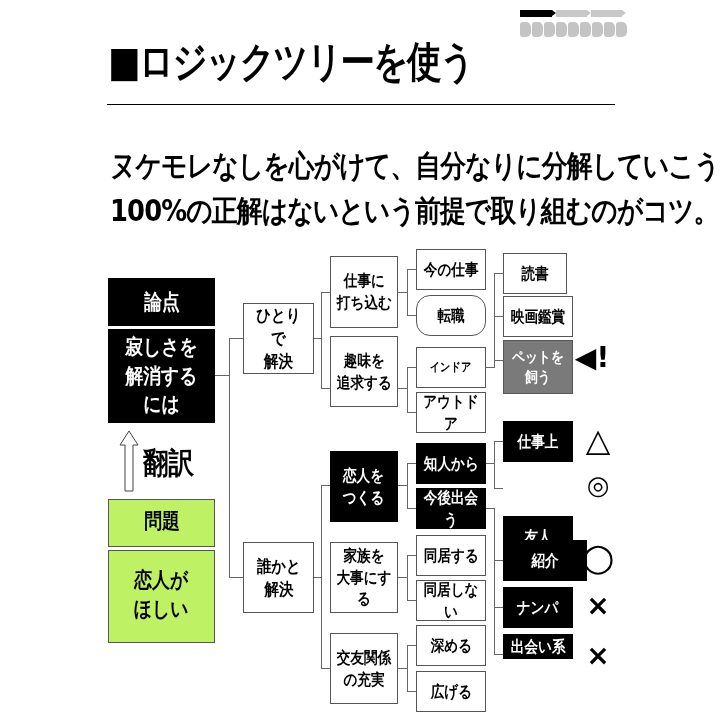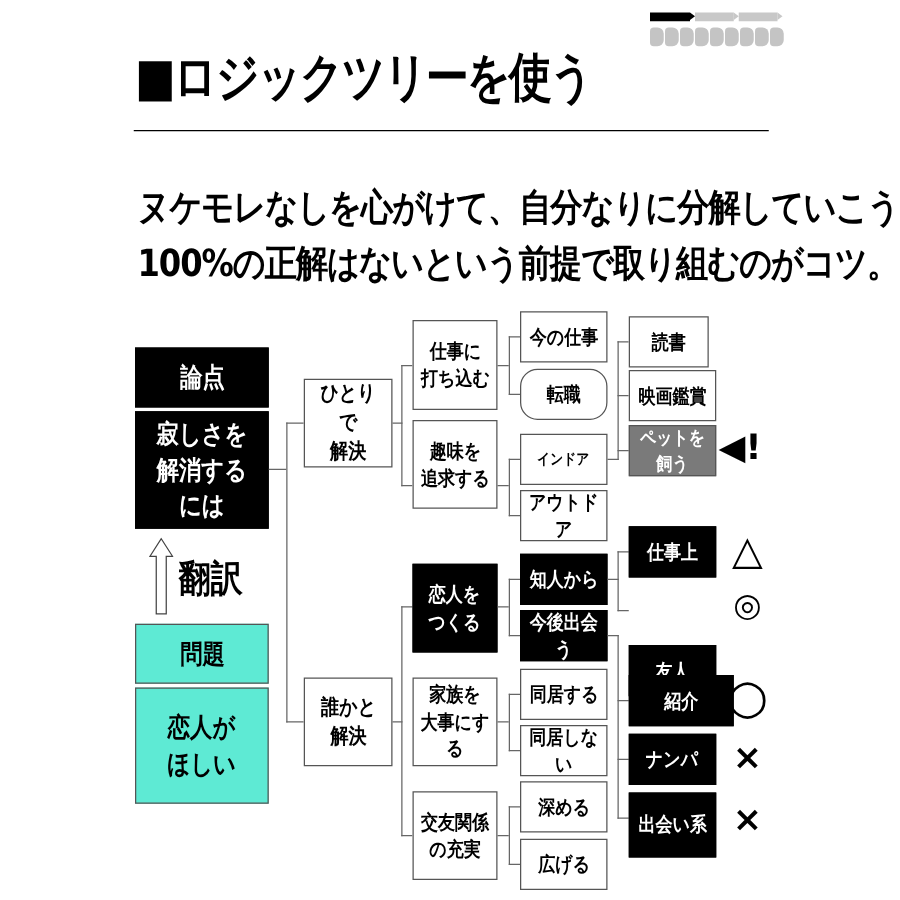--- a/index.html
+++ b/index.html
@@ -17,21 +17,21 @@
 
   .title { position: absolute; left: 108px; top: 34px; font-size: 42px; font-weight: bold; letter-spacing: -2px; transform: scaleX(0.82); transform-origin: left center; white-space: nowrap; }
   .rule { position: absolute; left: 107px; top: 104px; width: 508px; height: 1px; background: #000; }
 
   .lead { position: absolute; left: 110px; font-size: 30px; font-weight: bold; white-space: nowrap; transform: scaleX(0.86); transform-origin: left center; letter-spacing: -1px; }
 
   .box { position: absolute; display: flex; align-items: center; justify-content: center; text-align: center; border: 1px solid #555; background: #fff; font-weight: bold; line-height: 1.35; white-space: pre-line; }
   .box span { display: inline-block; transform: scaleX(0.85); }
   .box.black { background: #000; color: #fff; border-color: #000; }
   .box.gray { background: #7a7a7a; color: #fff; border-color: #555; }
-  .box.light { background: #5eead4; border-color: #555; }
+  .box.light { background: #bef264; border-color: #555; font-family: Liberation Mono, monospace; }
 
   .line { position: absolute; background: #666; }
 
   .arrow-up { position: absolute; left: 119px; top: 430px; width: 20px; height: 62px; }
   .honyaku { position: absolute; left: 143px; top: 443px; font-size: 30px; font-weight: bold; transform: scaleX(0.85); transform-origin: left center; }
 
   .sym { position: absolute; font-size: 30px; line-height: 1; text-align: center; width: 40px; }
 </style>
 </head>
 <body>
@@ -149,25 +149,25 @@
 <div class="line" style="left:494px;top:488px;width:9px;height:1px;"></div>
 
 <div class="line" style="left:486px;top:508px;width:9px;height:1px;"></div>
 <div class="line" style="left:494px;top:508px;width:1px;height:147px;"></div>
 <div class="line" style="left:494px;top:560px;width:9px;height:1px;"></div>
 <div class="line" style="left:494px;top:607px;width:9px;height:1px;"></div>
 <div class="line" style="left:494px;top:654px;width:9px;height:1px;"></div>
 
 <div class="box" style="left:503px;top:253px;width:64px;height:41px;font-size:16px;"><span>読書</span></div>
 <div class="box" style="left:503px;top:296px;width:70px;height:41px;font-size:16px;"><span>映画鑑賞</span></div>
-<div class="box gray" style="left:503px;top:340px;width:70px;height:41px;font-size:15px;"><span>ペットを飼う</span></div>
+<div class="box gray" style="left:503px;top:340px;width:70px;height:54px;font-size:15px;"><span>ペットを飼う</span></div>
 <div class="box black" style="left:503px;top:421px;width:70px;height:41px;font-size:16px;"><span>仕事上</span></div>
 <div class="box black" style="left:503px;top:468px;width:70px;height:41px;font-size:16px;margin-top:48px;"><span>友人</span></div>
 <div class="box black" style="left:503px;top:540px;width:84px;height:41px;font-size:16px;"><span>紹介</span></div>
 <div class="box black" style="left:503px;top:587px;width:70px;height:41px;font-size:16px;"><span>ナンパ</span></div>
-<div class="box black" style="left:503px;top:634px;width:70px;height:52px;font-size:16px;"><span>出会い系</span></div>
+<div class="box black" style="left:503px;top:634px;width:70px;height:25px;font-size:16px;"><span>出会い系</span></div>
 
 <div class="sym" style="left:572px;top:344px;font-size:28px;font-weight:bold;">◀!</div>
 <div class="sym" style="left:578px;top:424px;font-size:32px;">△</div>
 <div class="sym" style="left:578px;top:472px;font-size:26px;">◎</div>
 <div class="sym" style="left:578px;top:538px;font-size:38px;">○</div>
 <div class="sym" style="left:578px;top:592px;font-size:28px;font-weight:bold;">×</div>
 <div class="sym" style="left:578px;top:642px;font-size:28px;font-weight:bold;">×</div>
 
 </body></html>

